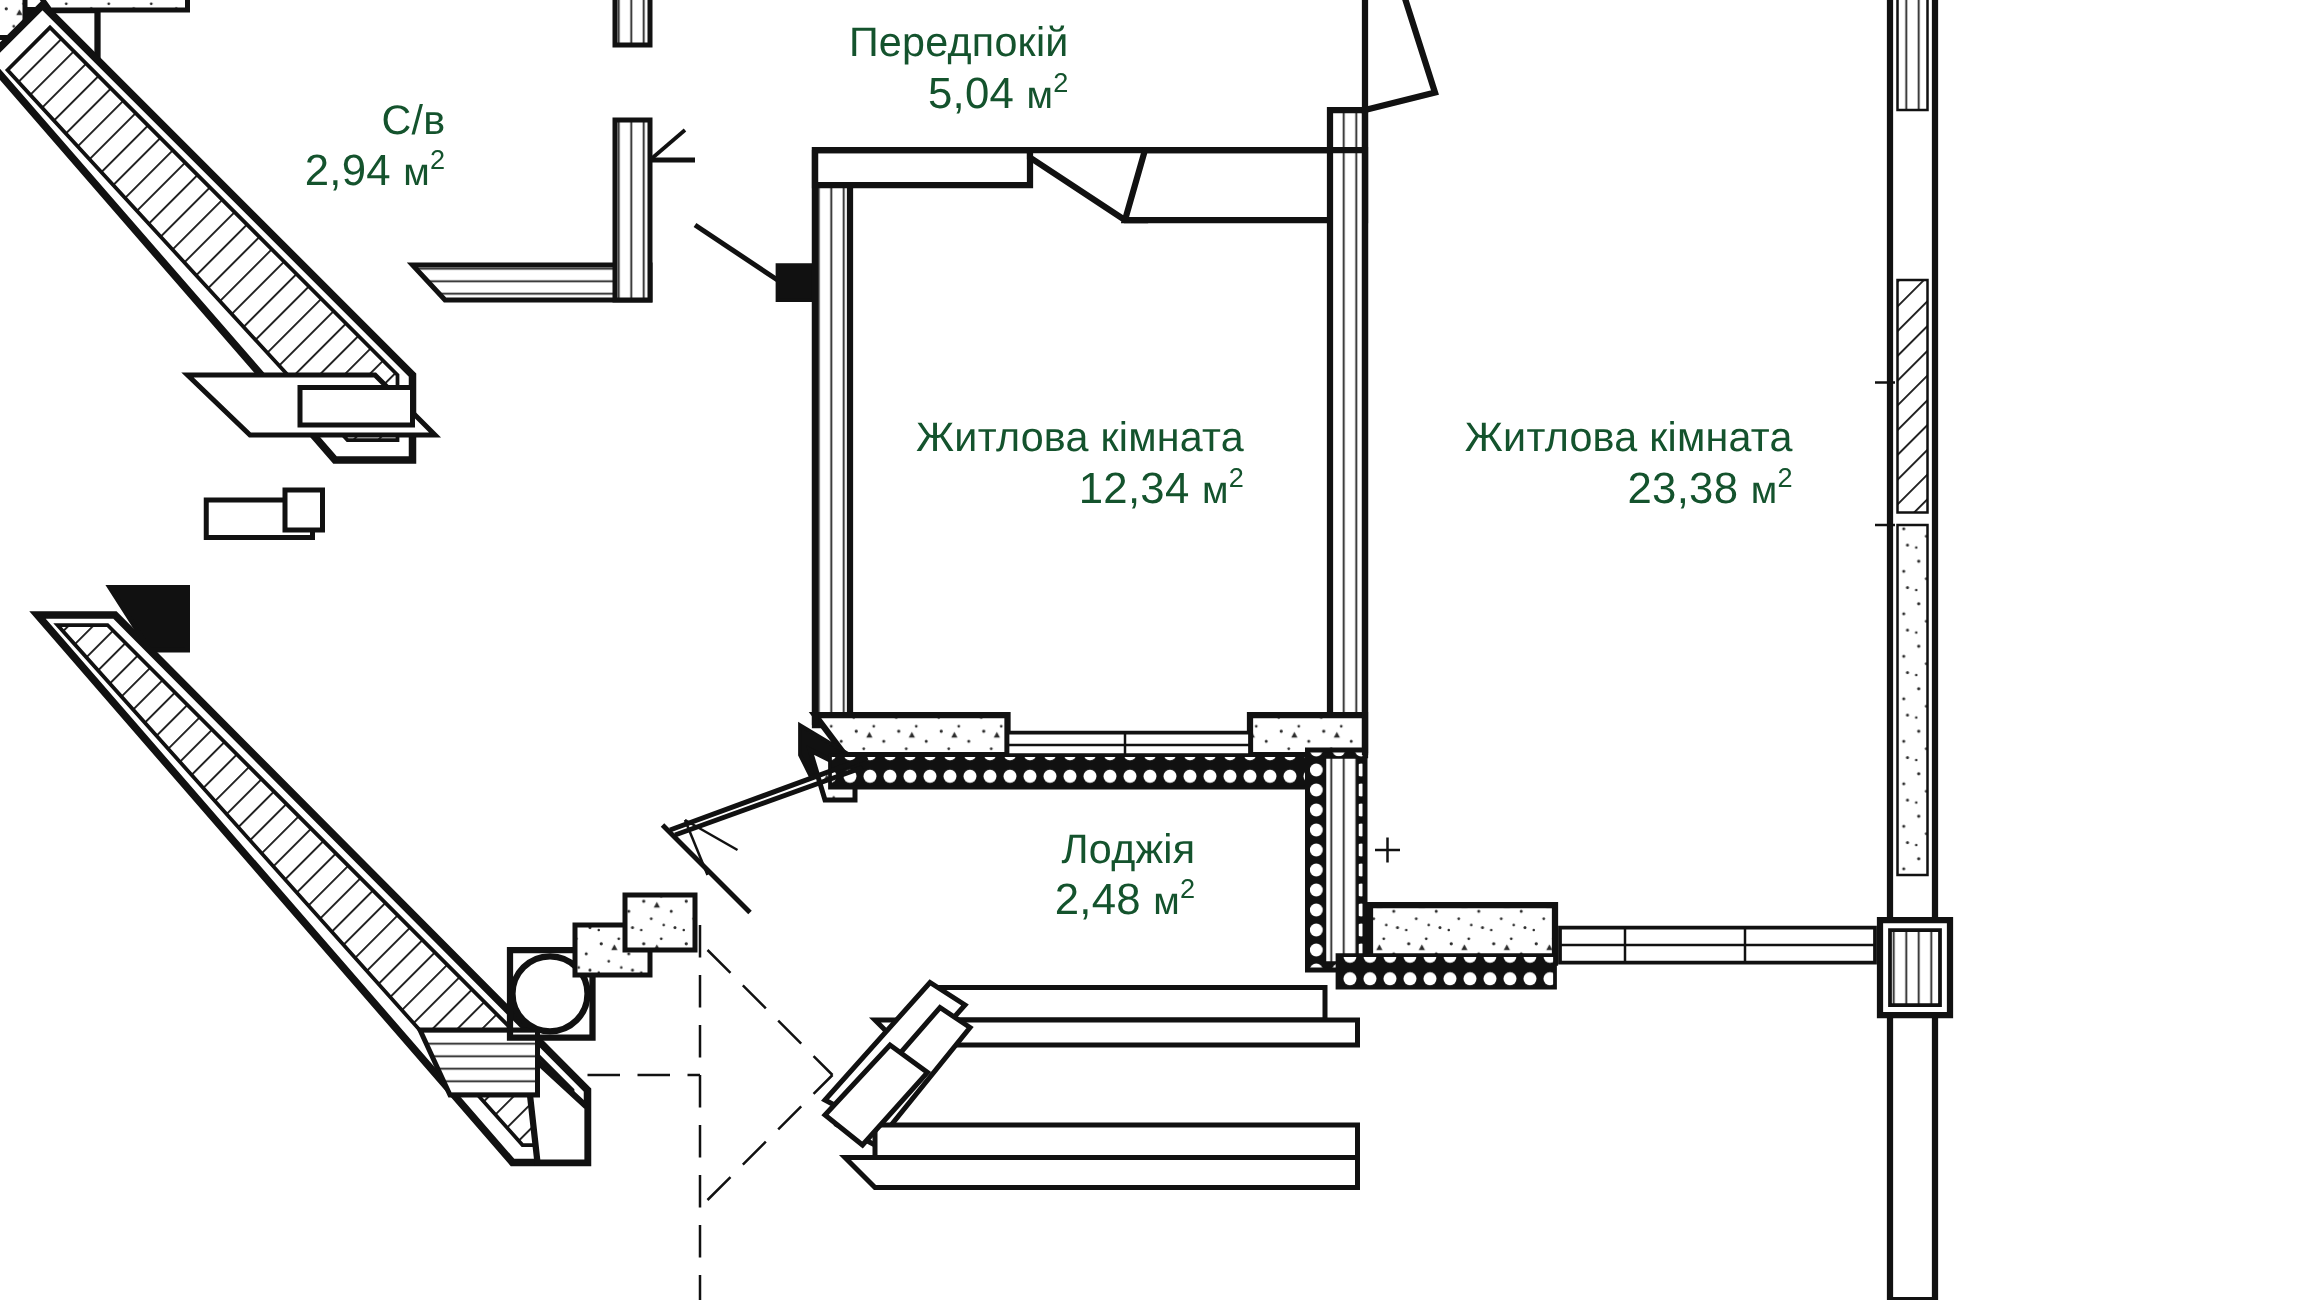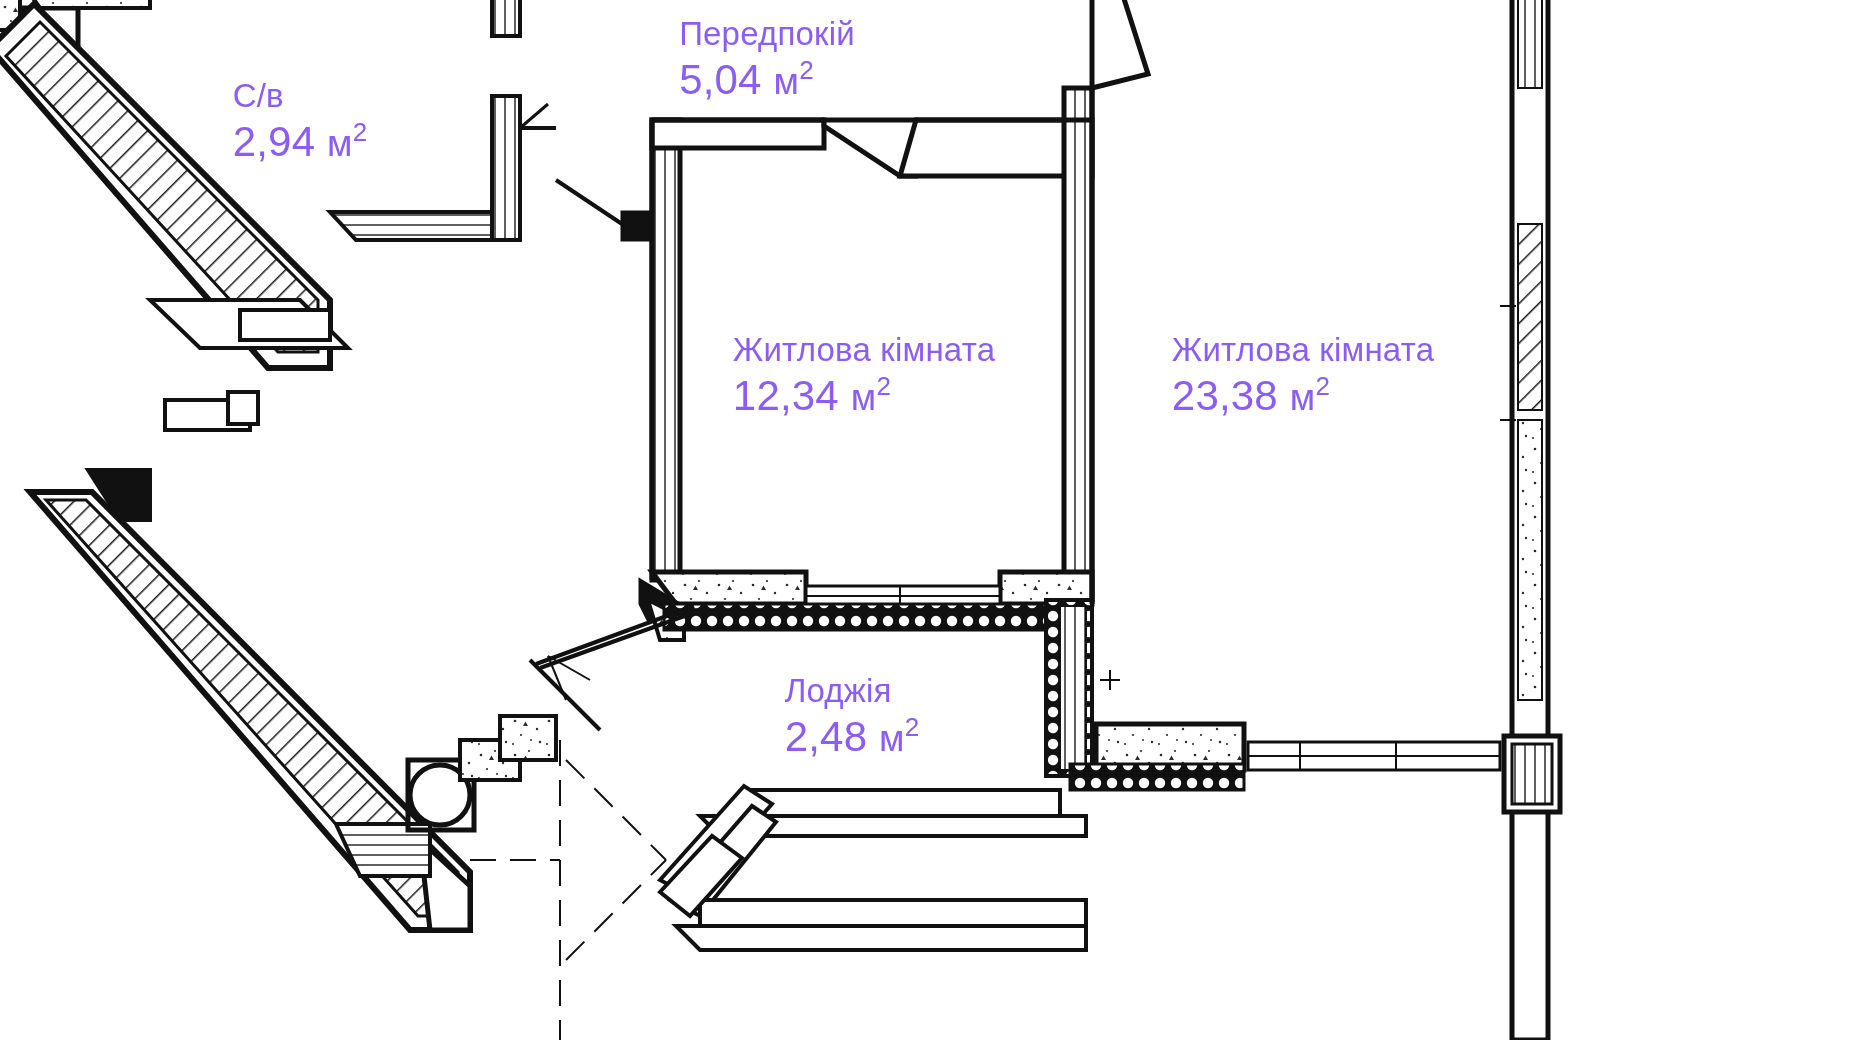--- a/index.html
+++ b/index.html
@@ -21,37 +21,37 @@
   }
   #floorplan-svg {
     position: absolute;
     left: 0;
     top: 0;
     width: 1850px;
     height: 1040px;
   }
   .room-label {
     position: absolute;
-    text-align: left;
-    color: #8b5cf6;
+    text-align: right;
+    color: #14532d;
     font-family: "Liberation Sans", sans-serif;
     line-height: 1.22;
     white-space: nowrap;
     transform: translateX(-50%);
     pointer-events: none;
   }
   .room-label .rl-name {
     display: block;
     font-size: 33px;
     font-weight: 400;
     letter-spacing: 0.2px;
   }
   .room-label .rl-area {
     display: block;
-    font-size: 42px;
+    font-size: 35px;
     font-weight: 400;
     letter-spacing: 0.2px;
   }
   .room-label .rl-area sup {
     font-size: 0.62em;
     vertical-align: super;
     line-height: 0;
   }
   .rl-area .unit {
     font-size: 0.88em;
@@ -291,18 +291,18 @@
   <div class="room-label" style="left:864px; top:330px;">
     <span class="rl-name">Житлова кімната</span>
     <span class="rl-area"><span>12,34</span> <span class="unit">м</span><sup>2</sup></span>
   </div>
 
   <div class="room-label" style="left:1303px; top:330px;">
     <span class="rl-name">Житлова кімната</span>
     <span class="rl-area"><span>23,38</span> <span class="unit">м</span><sup>2</sup></span>
   </div>
 
-  <div class="room-label" style="left:852px; top:659px;margin-top:12px;">
+  <div class="room-label" style="left:900px; top:659px;">
     <span class="rl-name">Лоджія</span>
     <span class="rl-area"><span>2,48</span> <span class="unit">м</span><sup>2</sup></span>
   </div>
 
 </div>
 
 </body></html>

